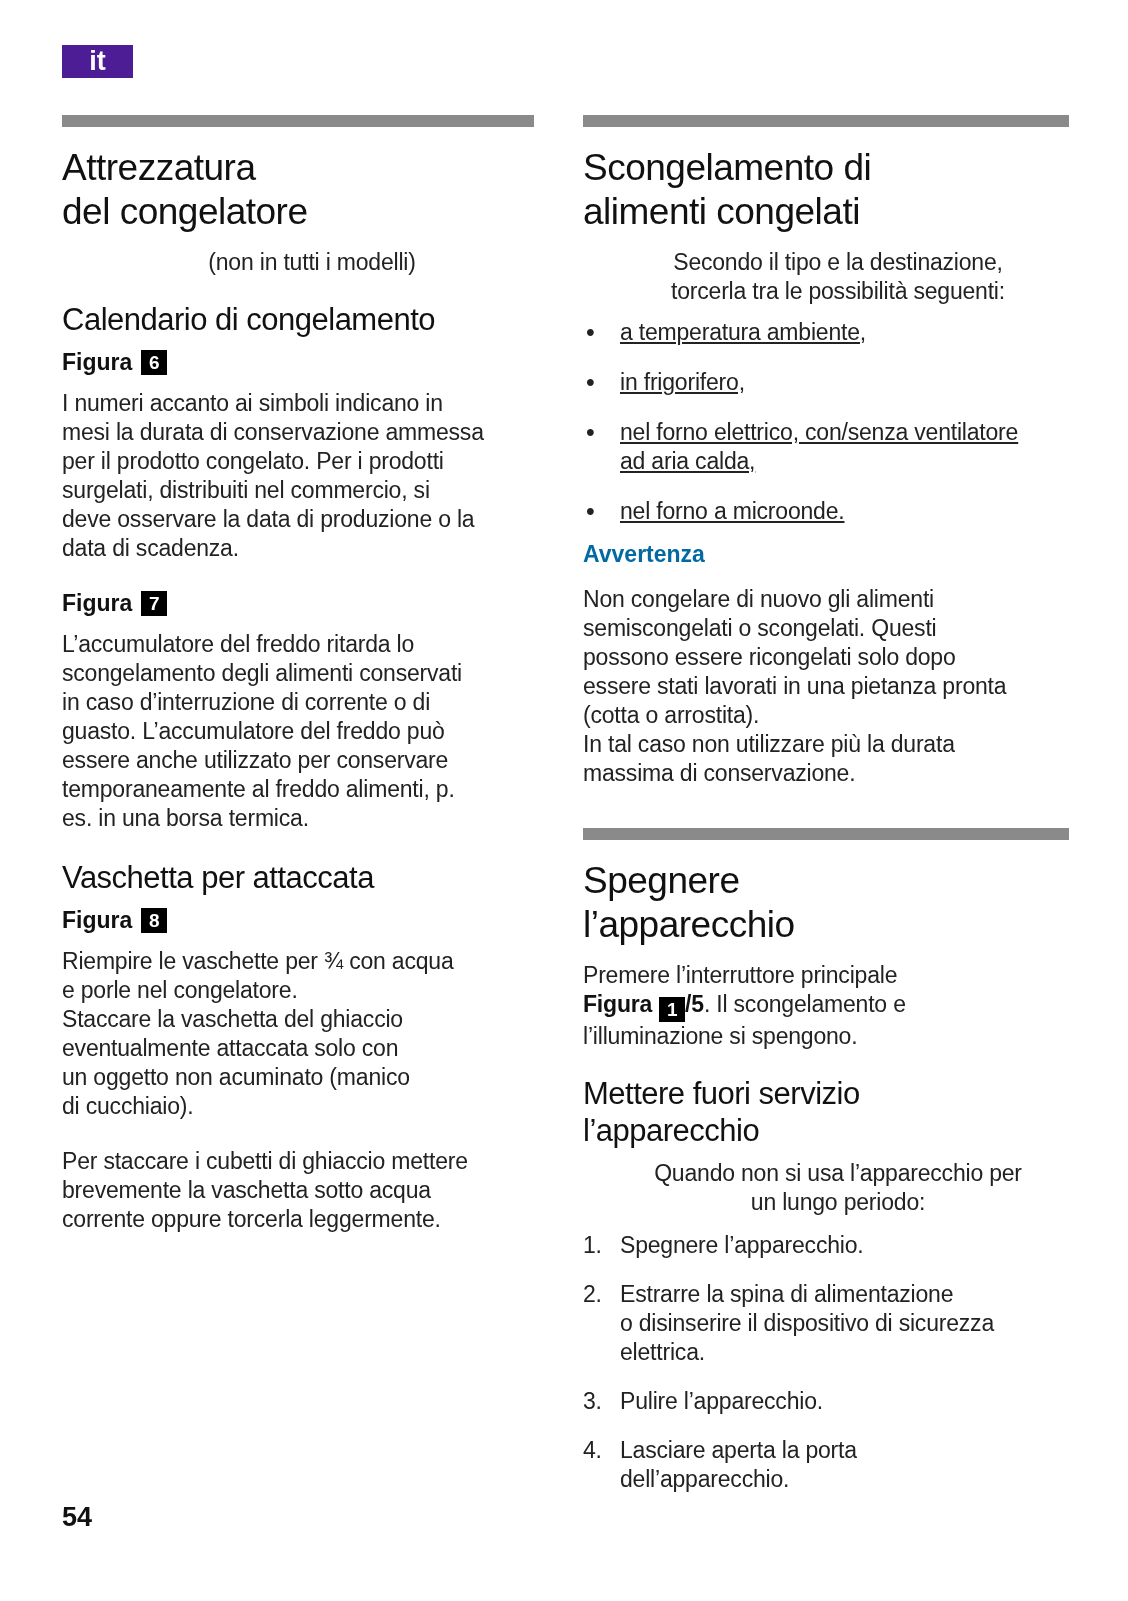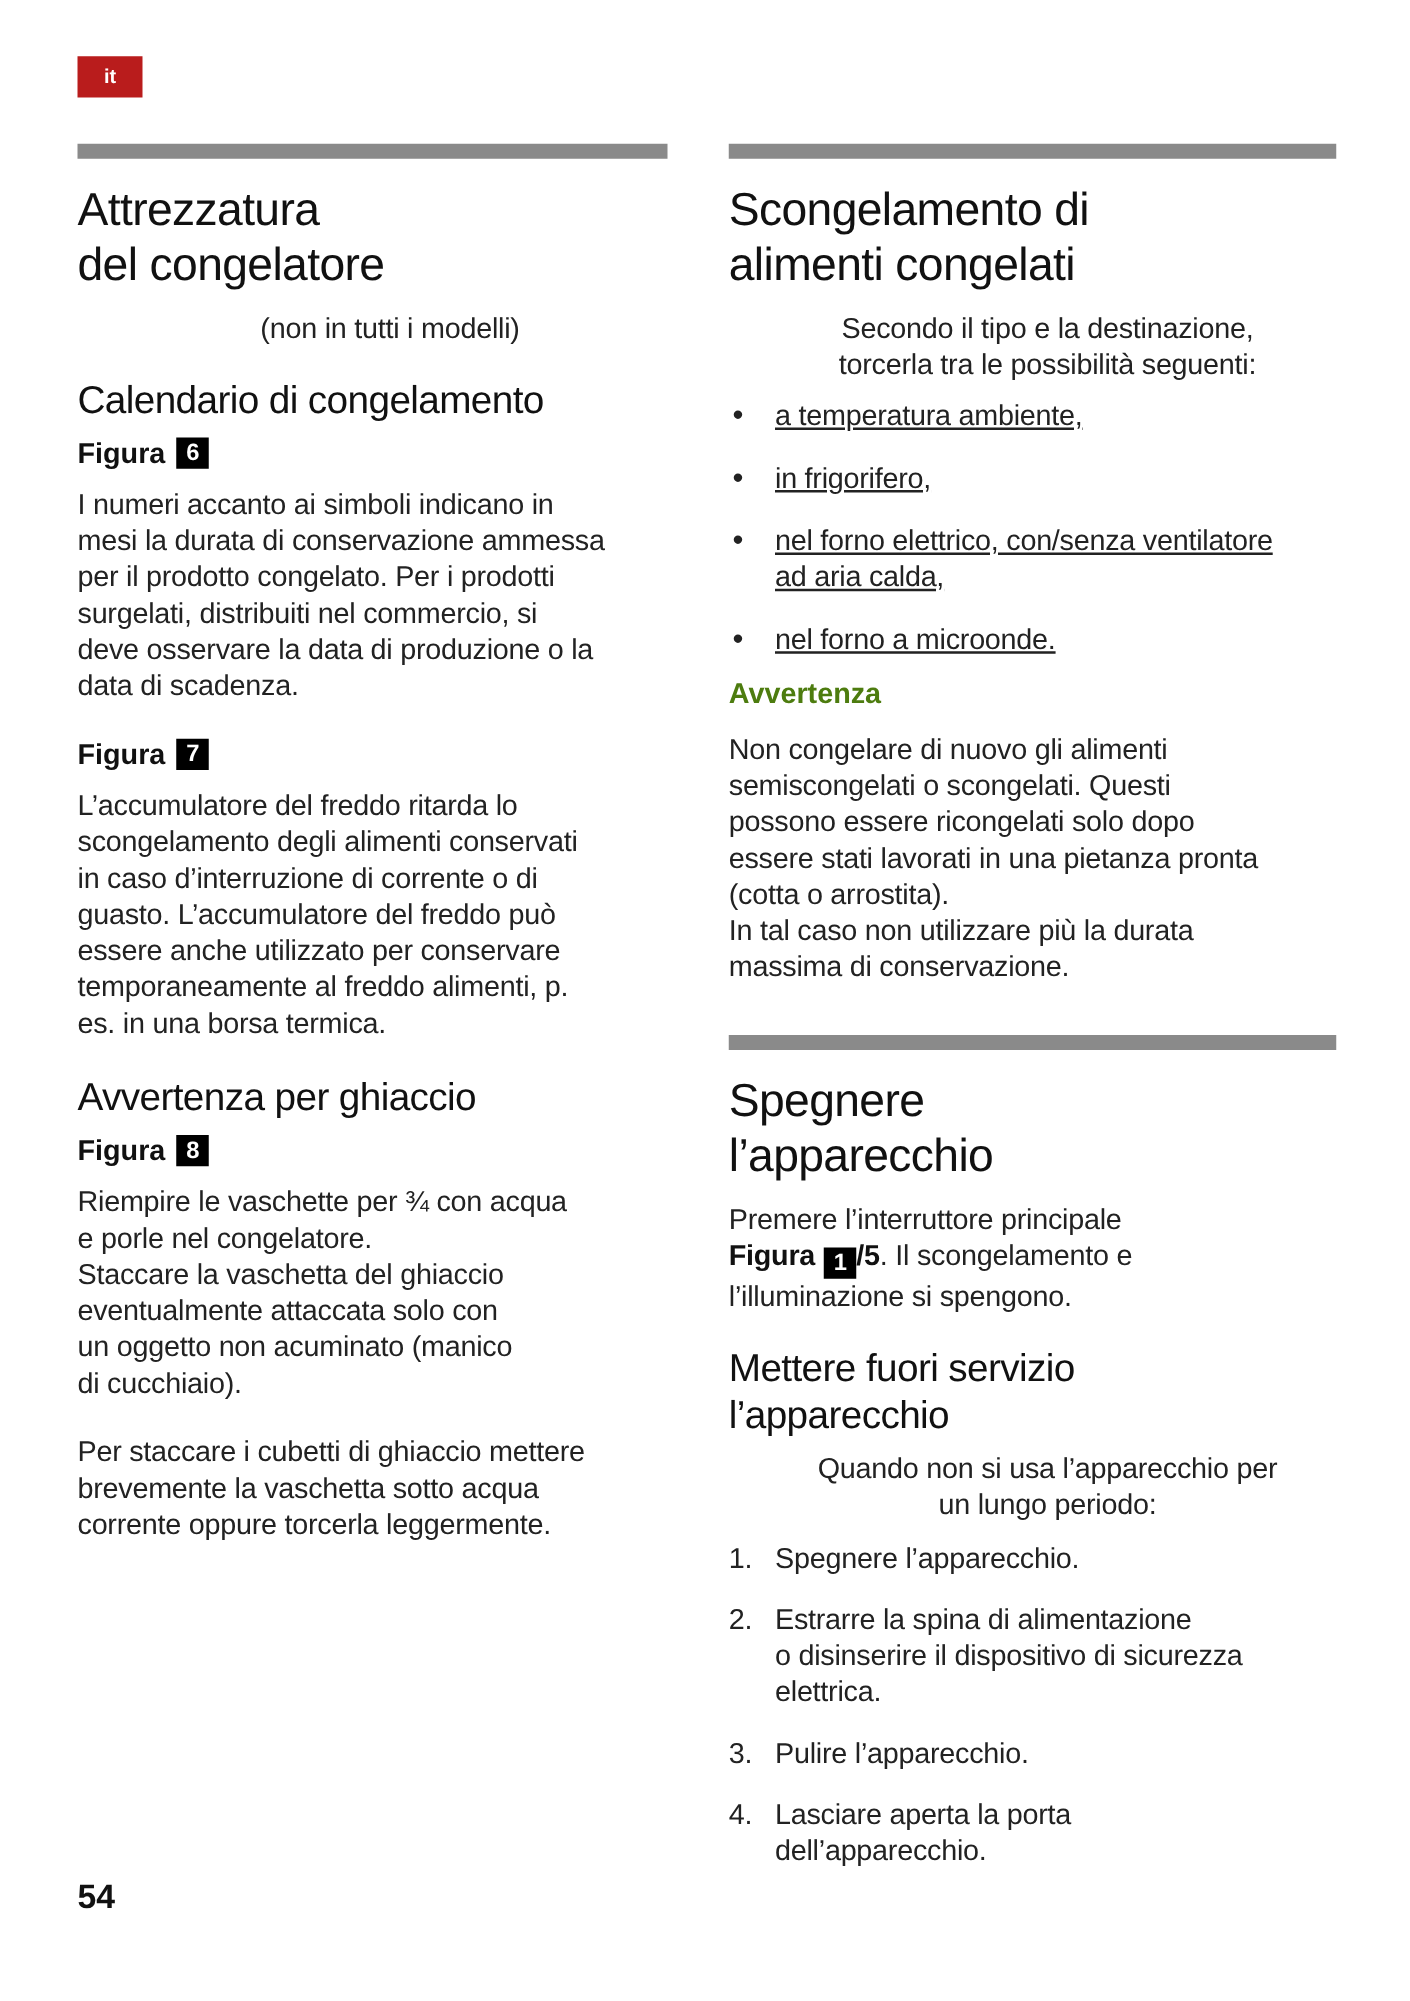--- a/index.html
+++ b/index.html
@@ -6,23 +6,23 @@
   body {
     width: 1128px; height: 1601px;
     background: #ffffff;
     font-family: "Liberation Sans", sans-serif;
     color: #222222;
     position: relative;
     overflow: hidden;
   }
   .lang-tab {
     position: absolute; left: 62px; top: 45px;
-    width: 52px; height: 33px;
-    background: #b91c1c; color: #ffffff;
-    font-size: 16px; font-weight: 700;
+    width: 71px; height: 33px;
+    background: #4c1d95; color: #ffffff;
+    font-size: 27px; font-weight: 700;
     display: flex; align-items: center; justify-content: center;
   }
   .col { position: absolute; top: 115px; }
   .col-left  { left: 62px;  width: 500px; }
   .col-right { left: 583px; width: 510px; }
   .rule { height: 12px; background: #8a8a8a; }
   .col-left  .rule { width: 472px; }
   .col-right .rule { width: 486px; }
   .rule2 { margin-top: 40px; }
   h1 {
@@ -76,21 +76,21 @@
   }
   ul.bullets li:last-child { margin-bottom: 0; }
   ul.bullets li::before {
     content: "\2022";
     position: absolute; left: 3px; top: 0;
     font-size: 25px; color: #222222;
   }
   .avv-title {
     margin: 14px 0 16px 0;
     font-size: 23px; line-height: 29px;
-    font-weight: 700; color: #4d7c0f;
+    font-weight: 700; color: #0369a1;
   }
   .avv-body { margin-top: 6px; margin-bottom: 0; }
   .steps { margin: 14px 0 0 0; }
   .step {
     display: flex;
     margin-bottom: 20px;
     font-size: 23px; line-height: 29px;
     letter-spacing: -0.2px;
   }
   .step-num { width: 37px; flex-shrink: 0; }
@@ -132,21 +132,21 @@
     <span class="fig-badge">7</span>
   </p>
   <p class="body">L’accumulatore del freddo ritarda lo
 scongelamento degli alimenti conservati
 in caso d’interruzione di corrente o di
 guasto. L’accumulatore del freddo può
 essere anche utilizzato per conservare
 temporaneamente al freddo alimenti, p.
 es. in una borsa termica.</p>
 
-  <h2>Avvertenza per ghiaccio</h2>
+  <h2>Vaschetta per attaccata</h2>
   <p class="figura">
     <span>Figura</span>
     <span class="fig-badge">8</span>
   </p>
   <p class="body">Riempire le vaschette per ¾ con acqua
 e porle nel congelatore.
 Staccare la vaschetta del ghiaccio
 eventualmente attaccata solo con
 un oggetto non acuminato (manico
 di cucchiaio).</p>

